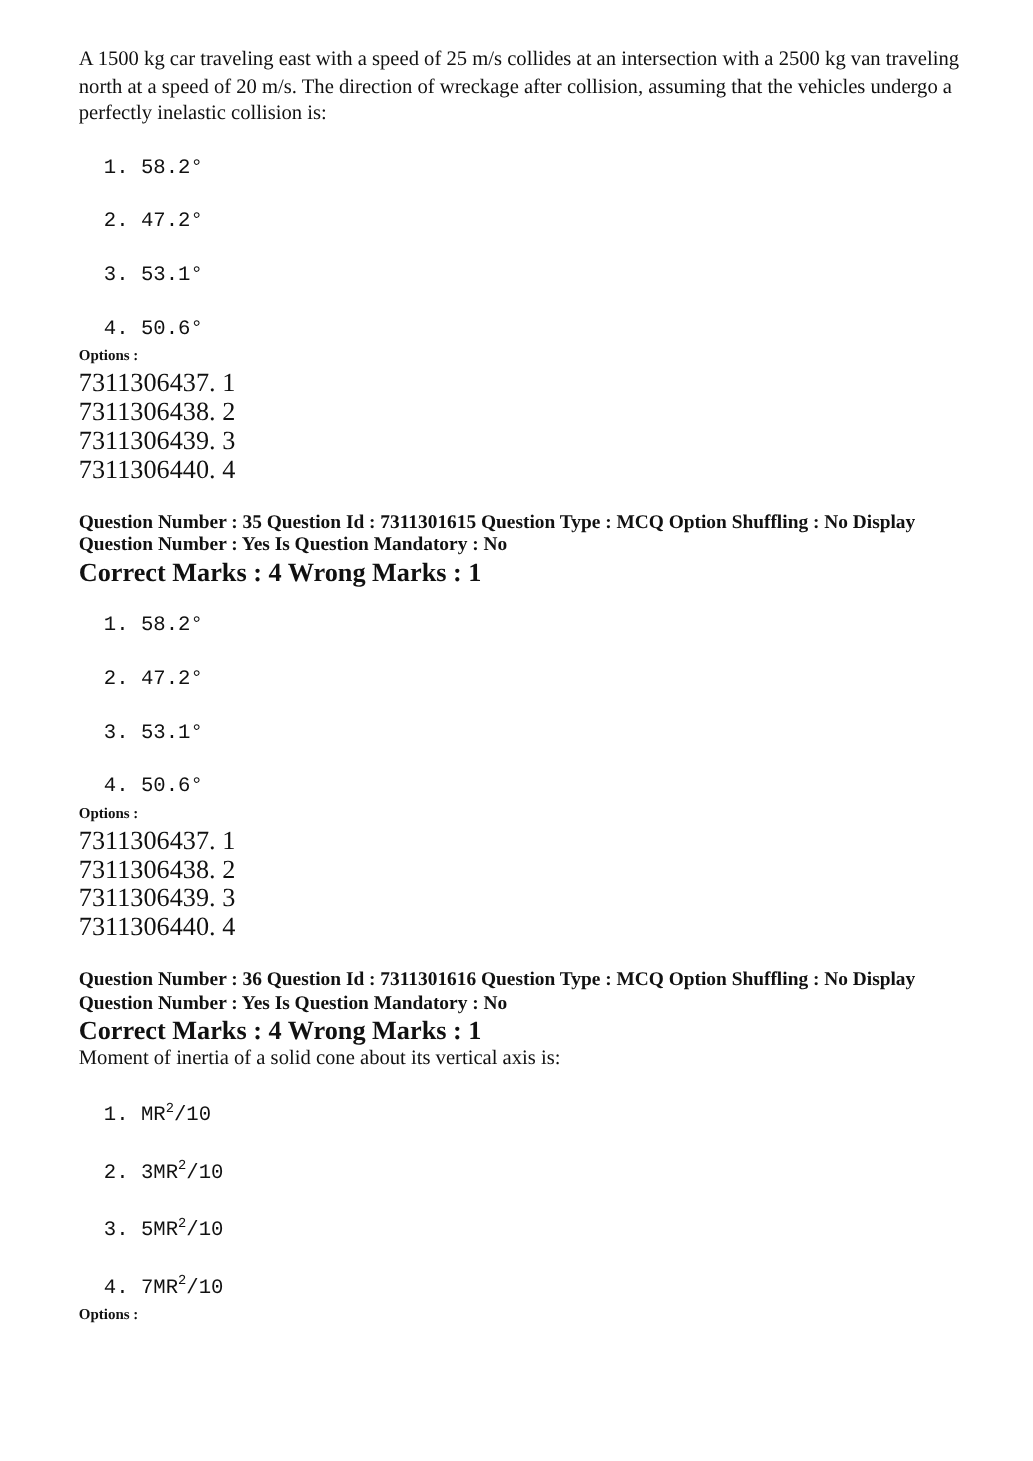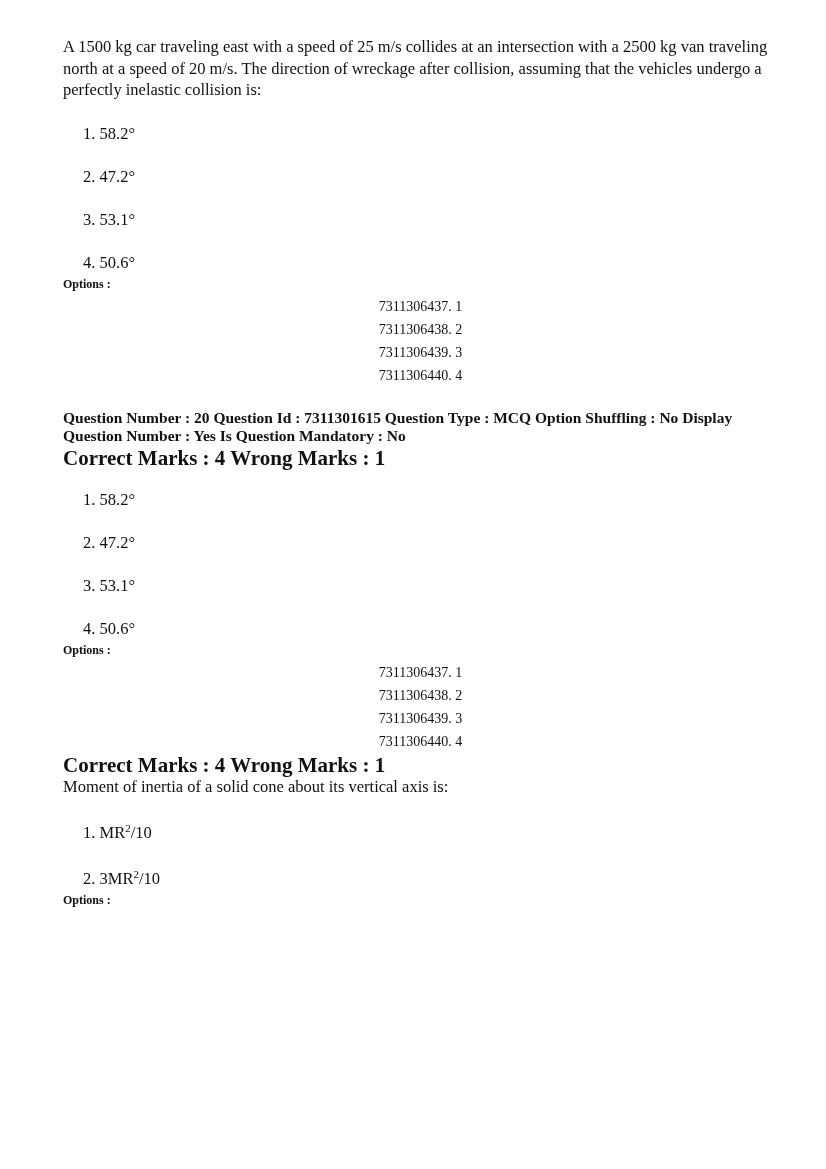--- a/index.html
+++ b/index.html
@@ -24,39 +24,39 @@
   }
   .q-text-hi {
     font-size: 17.5px;
     line-height: 25px;
     margin: 4px 0 0 0;
   }
   .choice {
     font-size: 16.5px;
     line-height: 21px;
     margin: 22px 0 0 20px;
+    font-family: Liberation Mono, monospace;
   }
   .choice-sup {
     margin-top: 25px;
   }
   sup {
     font-size: 11px;
     line-height: 0;
   }
   .options-label {
     font-weight: bold;
     font-size: 12px;
     line-height: 21px;
     margin: 1px 0 0 0;
   }
   .option-id {
-    font-size: 14px;
+    font-size: 21px;
     line-height: 23px;
     margin: 0;
-    text-align: center;
   }
   .meta {
     font-weight: bold;
     font-size: 15.5px;
     line-height: 18.5px;
     margin: 22px 0 0 0;
   }
   .marks {
     font-weight: bold;
     font-size: 21px;
@@ -79,38 +79,41 @@
     <div class="choice"><span>4.</span> <span>50.6°</span></div>
 
     <p class="options-label">Options :</p>
     <p class="option-id">7311306437. 1</p>
     <p class="option-id">7311306438. 2</p>
     <p class="option-id">7311306439. 3</p>
     <p class="option-id">7311306440. 4</p>
   </div>
 
   <div class="section">
-    <p class="meta">Question Number : 20 Question Id : 7311301615 Question Type : MCQ Option Shuffling : No Display Question Number : Yes Is Question Mandatory : No</p>
+    <p class="meta">Question Number : 35 Question Id : 7311301615 Question Type : MCQ Option Shuffling : No Display Question Number : Yes Is Question Mandatory : No</p>
     <p class="marks">Correct Marks : 4 Wrong Marks : 1</p>
 
     <div class="choice"><span>1.</span> <span>58.2°</span></div>
     <div class="choice"><span>2.</span> <span>47.2°</span></div>
     <div class="choice"><span>3.</span> <span>53.1°</span></div>
     <div class="choice"><span>4.</span> <span>50.6°</span></div>
 
     <p class="options-label">Options :</p>
     <p class="option-id">7311306437. 1</p>
     <p class="option-id">7311306438. 2</p>
     <p class="option-id">7311306439. 3</p>
     <p class="option-id">7311306440. 4</p>
   </div>
 
   <div class="section">
+    <p class="meta">Question Number : 36 Question Id : 7311301616 Question Type : MCQ Option Shuffling : No Display Question Number : Yes Is Question Mandatory : No</p>
     <p class="marks">Correct Marks : 4 Wrong Marks : 1</p>
     <p class="q-text gap-small" style="margin-top:1px">Moment of inertia of a solid cone about its vertical axis is:</p>
 
     <div class="choice choice-sup"><span>1.</span> <span><span>MR</span><sup>2</sup><span>/10</span></span></div>
     <div class="choice choice-sup"><span>2.</span> <span><span>3MR</span><sup>2</sup><span>/10</span></span></div>
+    <div class="choice choice-sup"><span>3.</span> <span><span>5MR</span><sup>2</sup><span>/10</span></span></div>
+    <div class="choice choice-sup"><span>4.</span> <span><span>7MR</span><sup>2</sup><span>/10</span></span></div>
 
     <p class="options-label">Options :</p>
   </div>
 
 </div>
 
 </body></html>

